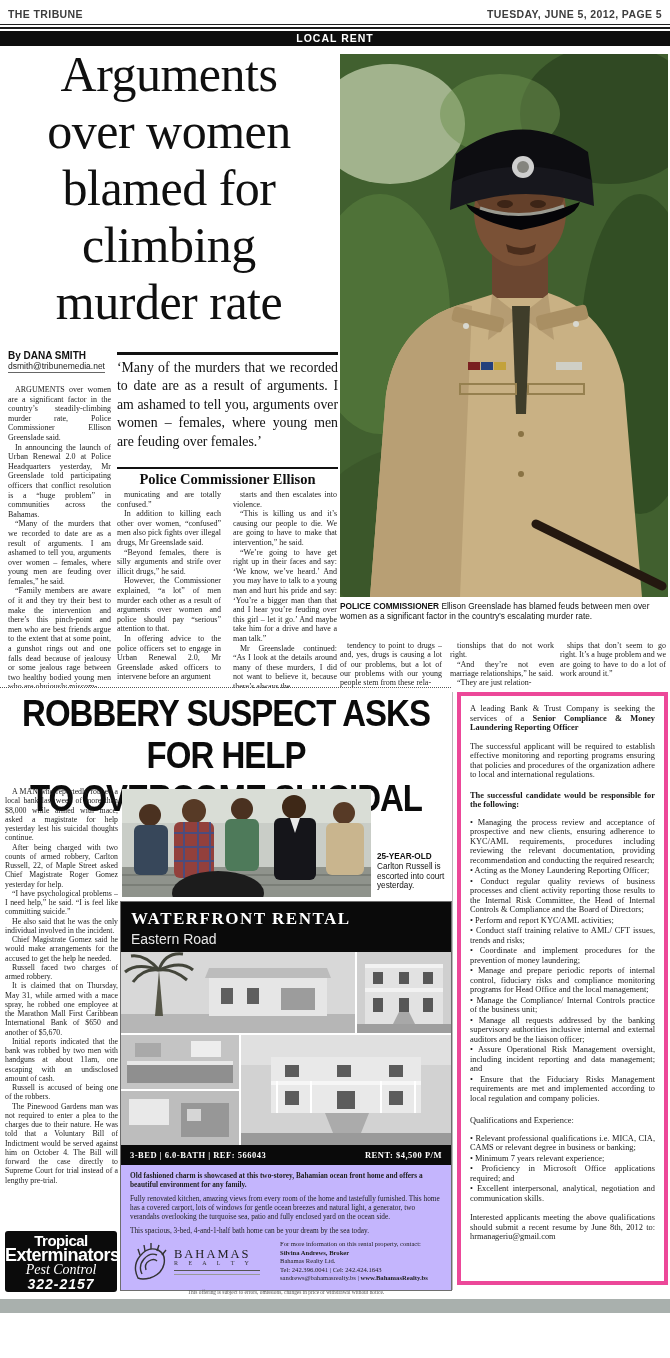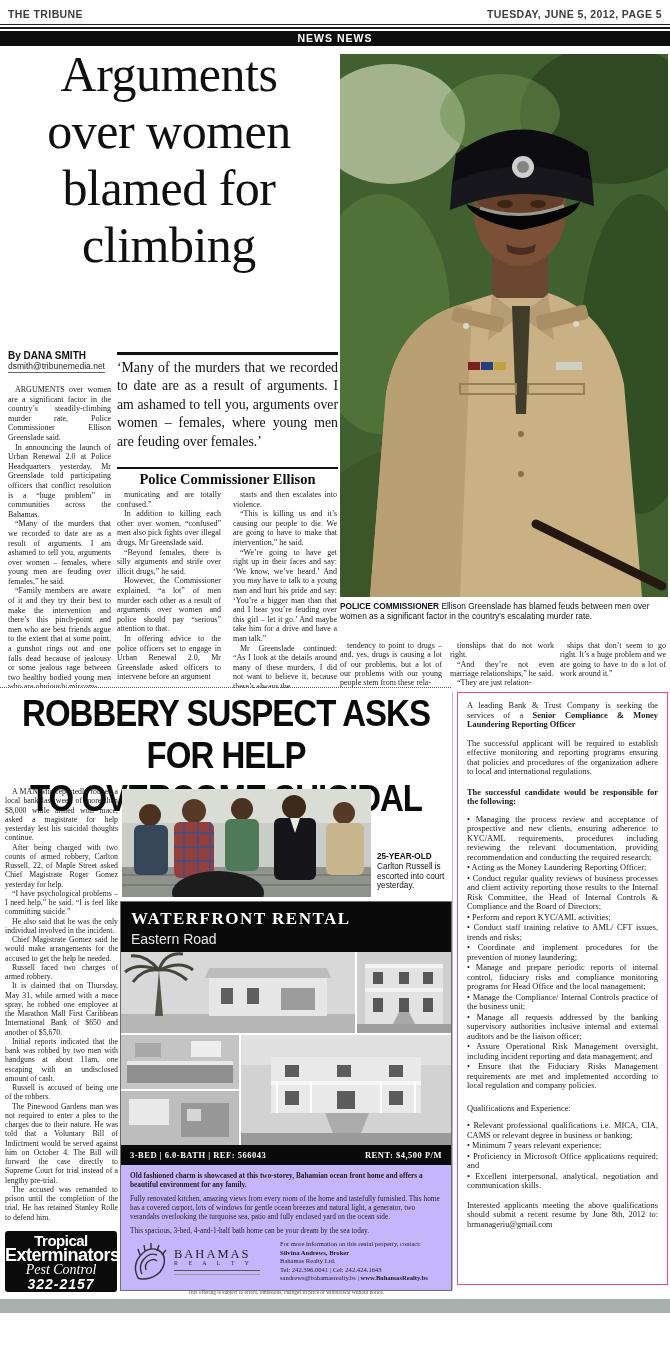--- a/index.html
+++ b/index.html
@@ -79,21 +79,21 @@
   
   .pest{left:5px;top:1231px;width:112px;height:61px;background:#0b0b0b;color:#fff;text-align:center;
         border-radius:3px;padding-top:2px;box-sizing:border-box;}
   .pest-l1{font-size:15px;font-weight:bold;letter-spacing:-.5px;line-height:15px;}
   .pest-l2{font-size:18px;font-weight:bold;letter-spacing:-.5px;line-height:14px;}
   .pest-l3{font-family:"Liberation Serif",serif;font-style:italic;font-size:14px;line-height:15px;}
   .pest-l4{font-size:14px;font-weight:bold;font-style:italic;letter-spacing:1px;line-height:15px;}
 
   
   .vrule{left:452px;top:692px;width:1px;height:598px;background:#bbb;}
-  .job{left:457px;top:692px;width:211px;height:593px;border:1px solid #ec4899;box-sizing:border-box;
+  .job{left:457px;top:692px;width:211px;height:593px;border:4px solid #ec4899;box-sizing:border-box;
        padding:8px 9px;font-family:"Liberation Serif",serif;font-size:8.4px;line-height:9.5px;
        text-align:justify;color:#1a1a1a;overflow:hidden;background:#fff;}
   .job p{margin:0;}
   .job-intro{margin-bottom:9px !important;}
   .job-para{margin-bottom:11px !important;}
   .job-h{font-weight:bold;margin-bottom:8px !important;}
   .job-bullets p{margin:0 0 1px;}
   .job-bullets p::before{content:"• ";}
   .job-quals-h{font-weight:normal;margin:13px 0 8px !important;}
   .job-closing{margin-top:10px !important;}
@@ -102,28 +102,29 @@
 </style>
 </head>
 <body>
 
 <div id="page">
 
   <div class="abs masthead mast-left">THE TRIBUNE</div>
   <div class="abs masthead mast-right">TUESDAY, JUNE 5, 2012, PAGE 5</div>
   <div class="abs rule-thin"></div>
   <div class="abs rule-thick"></div>
-  <div class="abs banner">NEWS NEWS</div>
+  <div class="abs banner">LOCAL RENT</div>
 
   <div class="abs headline">
 
   <div>Arguments</div>
       <div>over women</div>
       <div>blamed for</div>
       <div>climbing</div>
+      <div>murder rate</div>
     </div>
 
   <div class="abs main-photo">
     <svg width="328" height="543" viewBox="0 0 328 543">
       <rect width="328" height="543" fill="#41602f"></rect>
       <ellipse cx="50" cy="70" rx="75" ry="60" fill="#c3cfad" opacity="0.75"></ellipse>
       <ellipse cx="270" cy="60" rx="90" ry="70" fill="#2c4420" opacity="0.8"></ellipse>
       <ellipse cx="40" cy="260" rx="70" ry="120" fill="#557a3c" opacity="0.7"></ellipse>
       <ellipse cx="300" cy="300" rx="60" ry="160" fill="#2e4a22" opacity="0.8"></ellipse>
       <ellipse cx="90" cy="480" rx="120" ry="90" fill="#3a5529" opacity="0.8"></ellipse>
@@ -233,21 +234,20 @@
   <p>A MAN who reportedly robbed a local bank last week of more than $8,000 while armed with mace, asked a magistrate for help yesterday lest his suicidal thoughts continue.</p>
       <p>After being charged with two counts of armed robbery, Carlton Russell, 22, of Maple Street asked Chief Magistrate Roger Gomez yesterday for help.</p>
       <p>“I have psychological problems – I need help,” he said. “I is feel like committing suicide.”</p>
       <p>He also said that he was the only individual involved in the incident.</p>
       <p>Chief Magistrate Gomez said he would make arrangements for the accused to get the help he needed.</p>
       <p>Russell faced two charges of armed robbery.</p>
       <p>It is claimed that on Thursday, May 31, while armed with a mace spray, he robbed one employee at the Marathon Mall First Caribbean International Bank of $650 and another of $5,670.</p>
       <p>Initial reports indicated that the bank was robbed by two men with handguns at about 11am, one escaping with an undisclosed amount of cash.</p>
       <p>Russell is accused of being one of the robbers.</p>
       <p>The Pinewood Gardens man was not required to enter a plea to the charges due to their nature. He was told that a Voluntary Bill of Indictment would be served against him on October 4. The Bill will forward the case directly to Supreme Court for trial instead of a lengthy pre-trial.</p>
-      <p>The accused was remanded to prison until the completion of the trial. He has retained Stanley Rolle to defend him.</p>
     </div>
 
   <div class="abs rob-photo">
     <svg width="249" height="108" viewBox="0 0 249 108">
       <rect width="249" height="108" fill="#c9cdc7"></rect>
       <rect y="0" width="249" height="34" fill="#d9ddd6"></rect>
       <rect y="78" width="249" height="30" fill="#8f938c"></rect>
       <line x1="0" y1="86" x2="249" y2="86" stroke="#7a7e77" stroke-width="2"></line>
       <line x1="0" y1="96" x2="249" y2="96" stroke="#7a7e77" stroke-width="2"></line>
 

